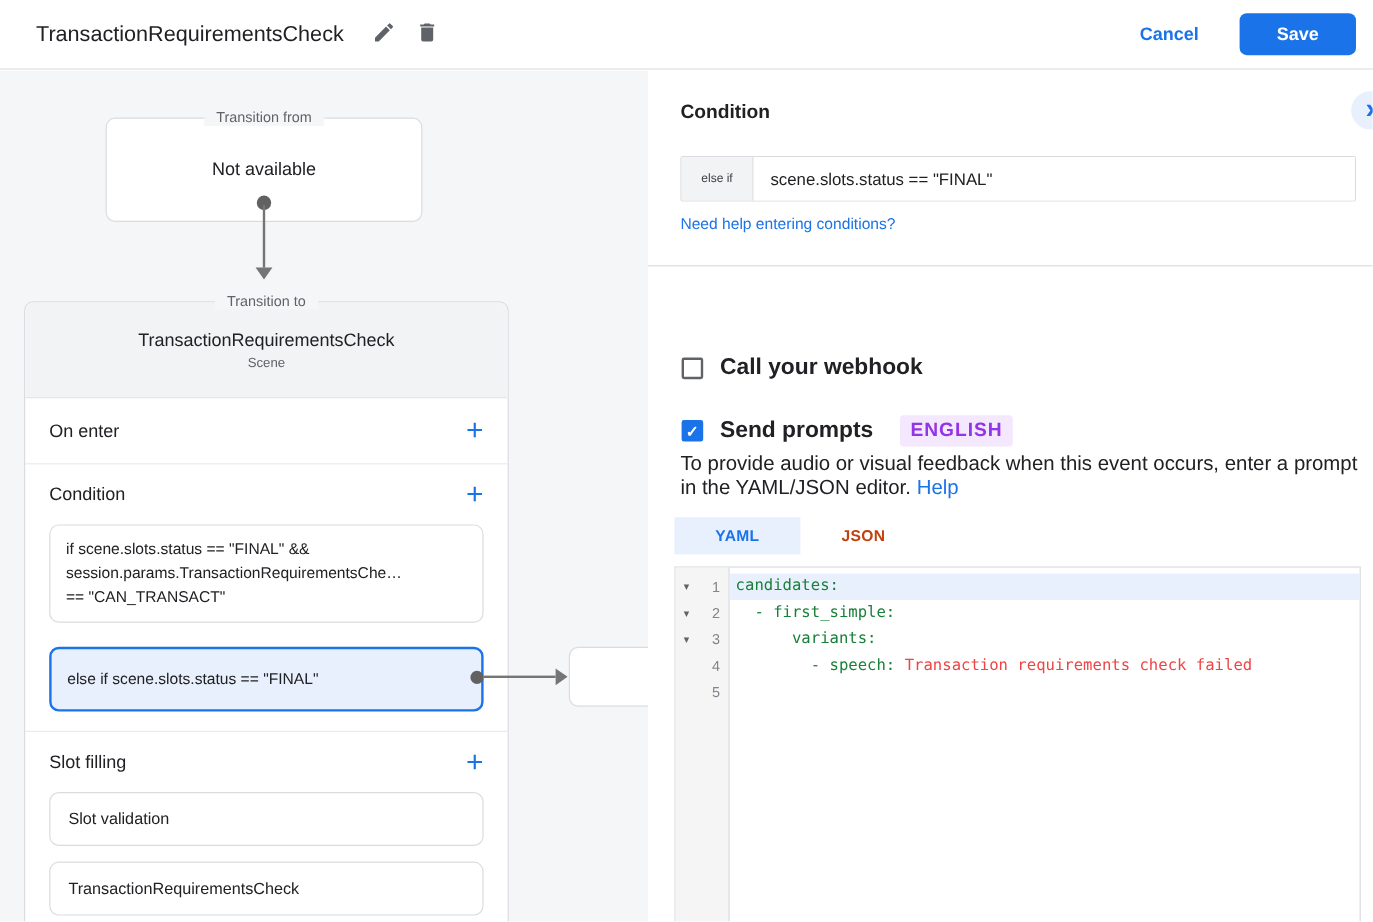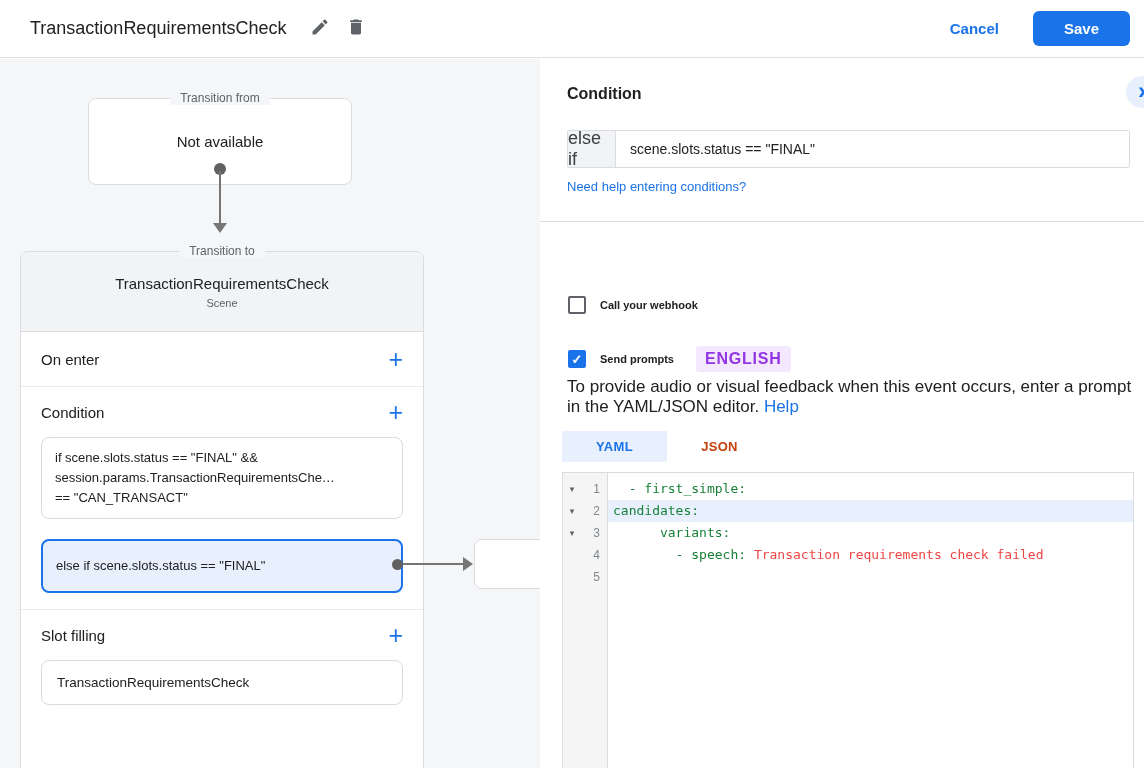--- a/index.html
+++ b/index.html
@@ -73,37 +73,37 @@
 
   
   .panel { position:absolute; top:59px; left:540px; right:0; bottom:0; background:#fff; overflow:hidden; }
   .panel-title { position:absolute; left:27px; top:26px; font-size:16px; color:#202124; }
   .collapse-btn { position:absolute; left:586px; top:17px; width:32px; height:32px;
                   border-radius:50%; background:#e8f0fe; color:#1a73e8; border:none; cursor:pointer;
                   font-size:24px; font-weight:bold; line-height:28px; text-align:center;
                   padding:0 0 3px 0; font-family:inherit; }
   .cond-group { position:absolute; left:27px; top:71px; width:563px; height:38px; display:flex;
                 border:1px solid #dadce0; border-radius:2px; background:#fff; }
-  .cond-prefix { width:48px; background:#f1f3f4; border-right:1px solid #dadce0; display:flex;
-                 align-items:center; justify-content:center; font-size:18px; color:#3c4043; }
+  .cond-prefix { width:60px; background:#f1f3f4; border-right:1px solid #dadce0; display:flex;
+                 align-items:center; justify-content:center; font-size:10px; color:#3c4043; }
   .cond-value { flex:1; border:none; outline:none; padding:0 14px; font-size:14px;
                 color:#202124; font-family:inherit; background:#fff; min-width:0; }
   .help-link { position:absolute; left:27px; top:120px; font-size:13px; color:#1a73e8;
                text-decoration:none; cursor:pointer; }
   .panel-divider { position:absolute; left:0; right:0; top:162px; height:1px; background:#dadce0; }
   .when-title { position:absolute; left:27px; top:192px; font-size:18px; color:#202124; }
 
   .check-row { position:absolute; left:28px; display:flex; align-items:center; }
   .check-row.webhook { top:237px; }
   .check-row.prompts { top:287px; }
   .cbx { width:18px; height:18px; border:2px solid #5f6368; border-radius:2px; background:#fff;
          cursor:pointer; flex:none; }
   .cbx.checked { background:#1a73e8; border-color:#1a73e8; color:#fff; display:flex;
                  align-items:center; justify-content:center; font-size:13px; font-weight:bold; }
-  .cbx-label { font-size:11px; font-weight:bold; color:#202124; margin-left:14px; }
+  .cbx-label { font-size:19px; font-weight:bold; color:#202124; margin-left:14px; }
   .lang-badge { margin-left:22px; background:#f3e8fd; color:#9334e6; font-size:16px;
                 font-weight:bold; padding:4px 9px; border-radius:3px; letter-spacing:0.8px; }
 
   .desc { position:absolute; left:27px; top:318px; width:568px; font-size:17px;
           line-height:20px; color:#202124; }
   .desc a { color:#1a73e8; text-decoration:none; cursor:pointer; }
 
   .tabs { position:absolute; left:22px; top:372px; display:flex; }
   .tab { width:105px; height:31px; display:flex; align-items:center; justify-content:center;
          font-size:13px; font-weight:bold; letter-spacing:0.3px; color:#c2410c;
@@ -182,20 +182,21 @@
 session.params.TransactionRequirementsChe…
 == "CAN_TRANSACT"</div>
       <div class="cond-box selected">else if scene.slots.status == "FINAL"</div>
     </div>
 
     <div class="sect no-border">
       <div class="sect-head">
         <span class="sect-label">Slot filling</span>
         <button class="add-btn">+</button>
       </div>
+      <div class="slot-box">Slot validation</div>
       <div class="slot-box">TransactionRequirementsCheck</div>
     </div>
   </div>
 
   <span class="dot-h"></span>
   <span class="arrow-h-line"></span>
   <span class="arrow-h-head"></span>
   <div class="target-box"></div>
 </section>
 
@@ -253,20 +254,20 @@
       <div class="gutter-cell">
         <span class="fold"></span>
         <span class="lnum">4</span>
       </div>
       <div class="gutter-cell">
         <span class="fold"></span>
         <span class="lnum">5</span>
       </div>
     </div>
     <div class="code">
+      <div class="code-line hl"><span class="k">candidates:</span><span class="v"></span></div>
       <div class="code-line"><span class="k">  - first_simple:</span><span class="v"></span></div>
-      <div class="code-line hl"><span class="k">candidates:</span><span class="v"></span></div>
       <div class="code-line"><span class="k">      variants:</span><span class="v"></span></div>
       <div class="code-line"><span class="k">        - speech:</span><span class="v"> Transaction requirements check failed</span></div>
       <div class="code-line"><span class="k"></span><span class="v"></span></div>
     </div>
   </div>
 </section>
 
 </body></html>

